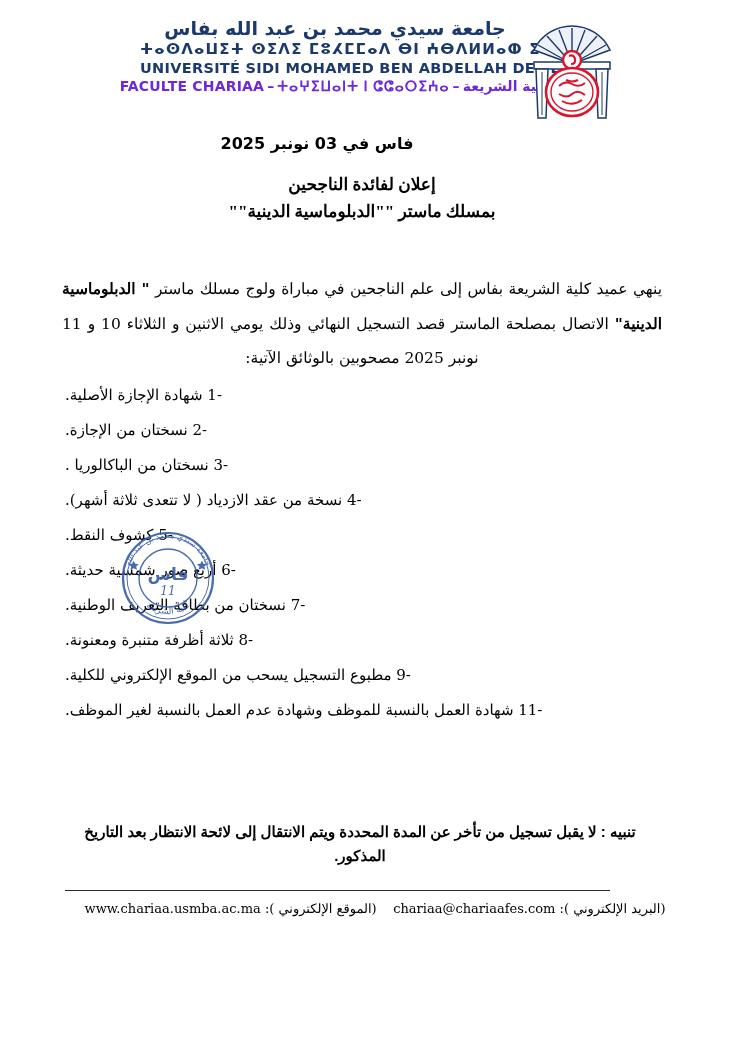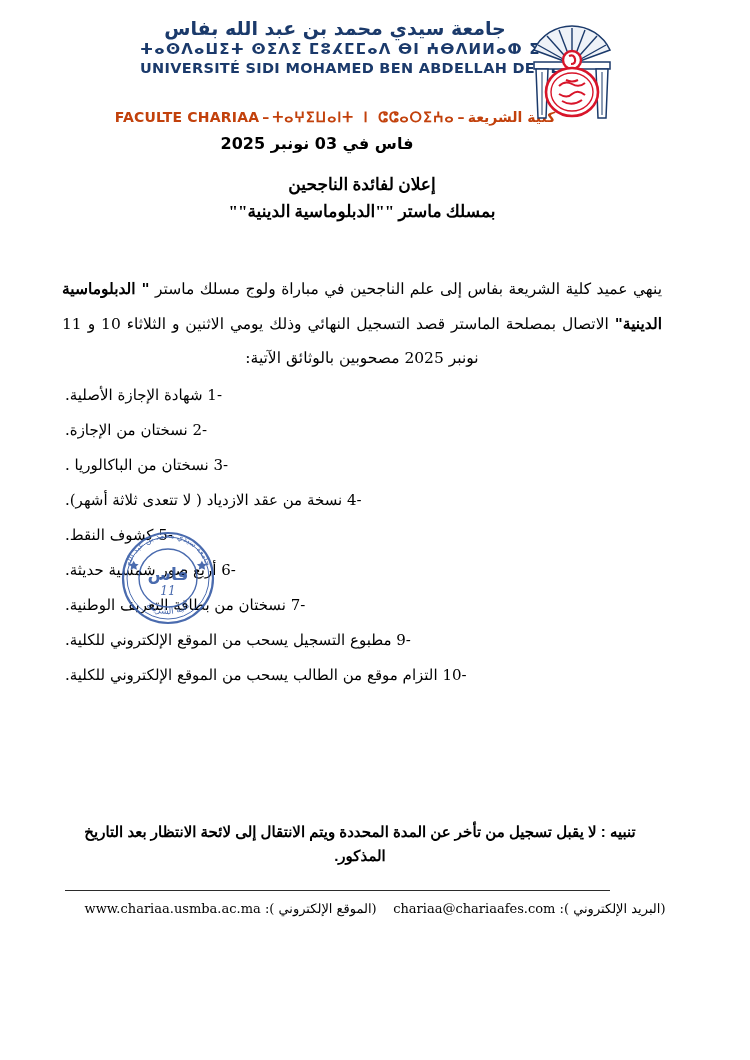--- a/index.html
+++ b/index.html
@@ -62,31 +62,31 @@
     font-size: 14.5px;
     font-weight: bold;
     color: #1b3a6b;
     direction: ltr;
     letter-spacing: 0.3px;
     margin-top: 2px;
   }
   .lh-fac {
     font-size: 14px;
     font-weight: bold;
-    color: #c2410c;
+    color: #6d28d9;
     direction: ltr;
     letter-spacing: 0.2px;
     margin-top: 3px;
     display: flex;
     justify-content: center;
     align-items: baseline;
     gap: 3px;
   }
   .lh-fac .fac-ar { direction: rtl; font-size: 14px; }
-  .lh-fac .fac-tif { font-family: Liberation Mono, monospace; letter-spacing: 1px; margin-top: 32px; }
+  .lh-fac .fac-tif { font-family: Liberation Serif, serif; letter-spacing: 1px; }
 
   
   .emblem {
     position: absolute;
     top: 2px;
     right: -8px;
     width: 92px;
     height: 104px;
   }
 
@@ -302,26 +302,30 @@
     </div>
     <div class="doc-item">
       <span class="num">6-</span>
       <span>أربع  صور شمسية حديثة.</span>
     </div>
     <div class="doc-item">
       <span class="num">7-</span>
       <span>نسختان من بطاقة التعريف الوطنية.</span>
     </div>
     <div class="doc-item">
+      <span class="num">8-</span>
+      <span>ثلاثة أظرفة متنبرة ومعنونة.</span>
+    </div>
+    <div class="doc-item">
       <span class="num">9-</span>
       <span>مطبوع التسجيل يسحب من الموقع الإلكتروني للكلية.</span>
     </div>
     <div class="doc-item">
-      <span class="num">10-</span>
-      <span>التزام موقع من الطالب  يسحب من الموقع الإلكتروني للكلية.</span>
+      <span class="num">11-</span>
+      <span>شهادة العمل بالنسبة للموظف وشهادة عدم العمل بالنسبة لغير الموظف.</span>
     </div>
   </div>
 
   <div class="warning">تنبيه : لا يقبل تسجيل من تأخر عن المدة المحددة ويتم الانتقال إلى لائحة الانتظار بعد التاريخ المذكور.</div>
 
   <div class="footer-rule"></div>
   <div class="footer">
     <div>
       <span>(البريد الإلكتروني ):</span>
       <span class="ltr">chariaa@chariaafes.com</span>

